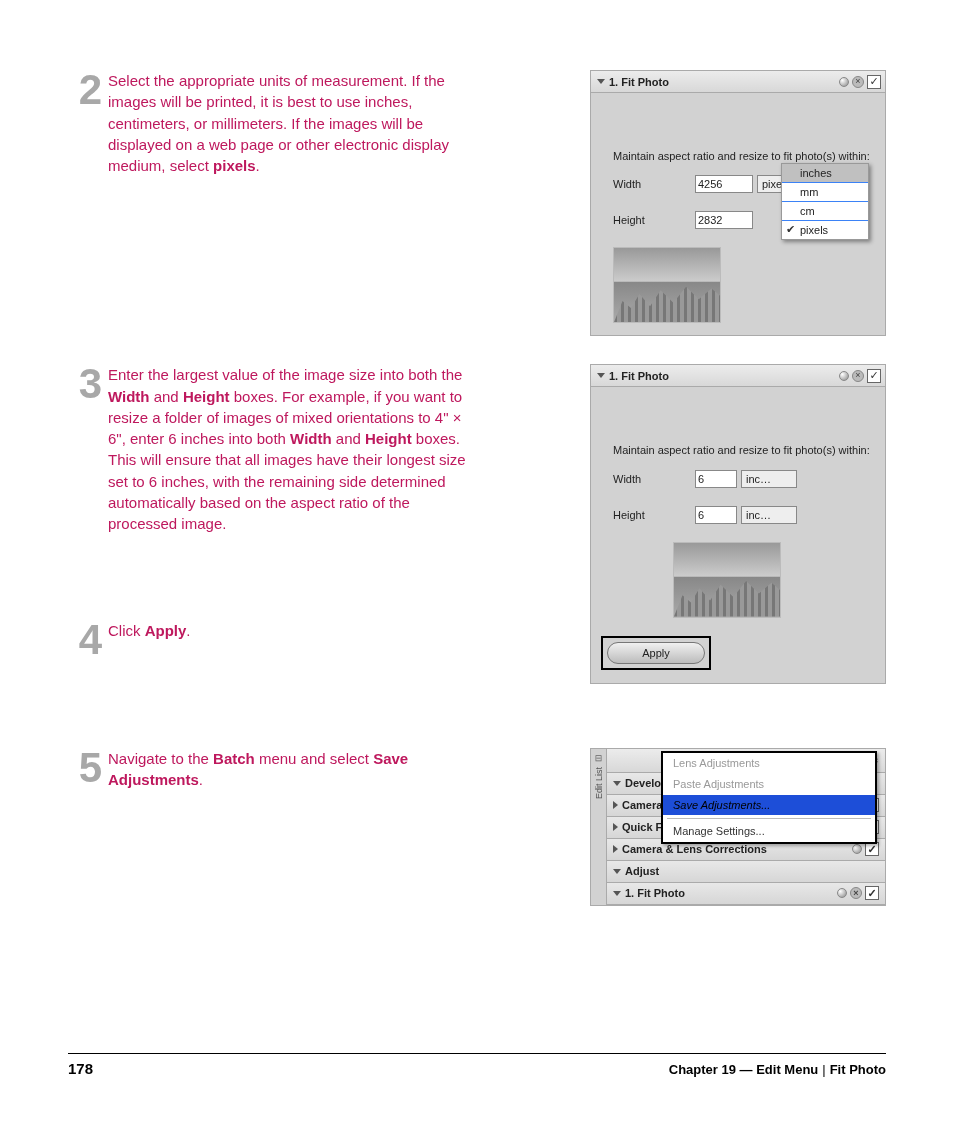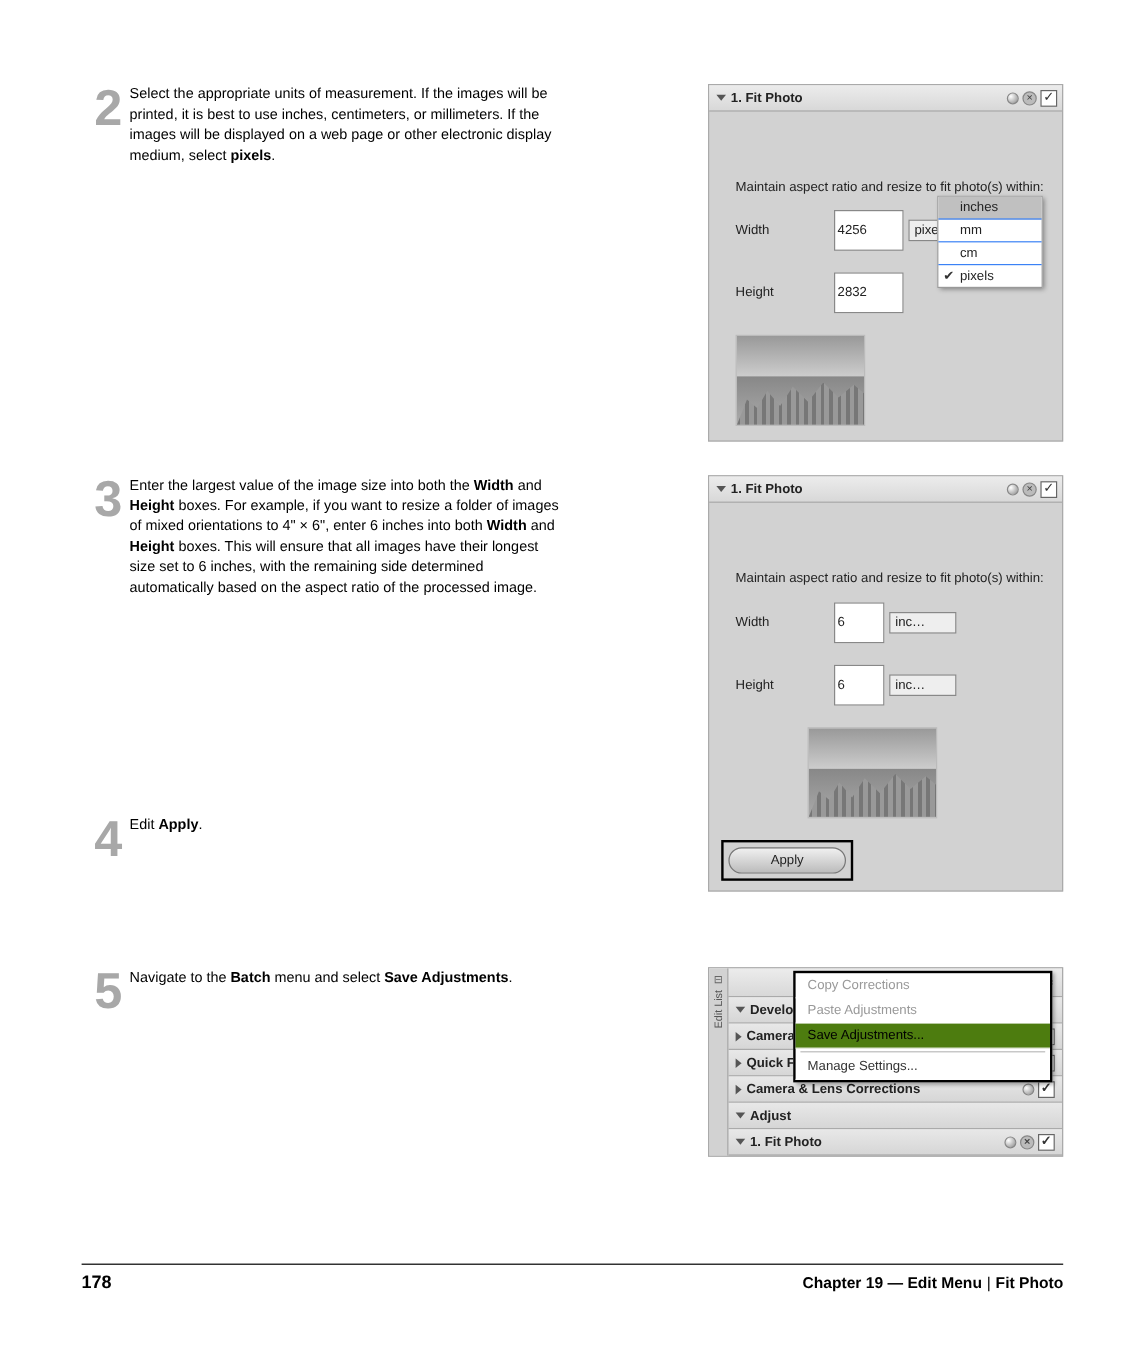--- a/index.html
+++ b/index.html
@@ -28,23 +28,23 @@
     padding-top: 2px;
   }
   .step-body {
     display: flex;
     gap: 18px;
     flex: 1;
     padding-left: 6px;
   }
   .step-text {
     flex: 0 0 360px;
-    font-size: 12px;
+    font-size: 15px;
     line-height: 1.42;
-    color: #000000;
+    color: #be185d;
   }
   .step-text b { font-weight: 700; }
   .screenshot-col {
     flex: 0 0 296px;
     margin-left: auto;
   }
 
   
   .panel {
     background: #d2d2d2;
@@ -93,21 +93,21 @@
   .hdr-chk {
     width: 14px; height: 14px; border: 1px solid #666;
     background: #fff; display:flex;align-items:center;justify-content:center;
     font-size:11px;line-height:11px;color:#333;
   }
   .panel-body { padding: 10px 14px 12px 22px; }
   .panel-desc { margin-bottom: 12px; line-height:1.3;margin-top:46px; }
   .panel-row { display:flex; align-items:center; margin-bottom: 18px; }
   .panel-label { width: 82px; }
   .text-input {
-    width: 58px; height:34px; background:#fff; border:1px solid #888;
+    width: 58px; height:18px; background:#fff; border:1px solid #888;
     padding:0 2px; font-size:11px; font-family:Verdana,Arial;
     display:flex;align-items:center;
   }
   .unit-combo {
     height:18px; border:1px solid #888; background:#eee;
     display:flex; align-items:center; padding:0 2px 0 4px;
     margin-left:4px; font-size:11px; width:56px;
     justify-content:space-between;
   }
   .combo-btn {
@@ -191,21 +191,21 @@
   .batch-row .left{display:flex;align-items:center;}
   .row-controls{display:flex;gap:3px;align-items:center;}
   .ctx-menu{
     position:absolute;right:8px;top:2px;border:2px solid #000;
     background:#fff;font-size:11px;width:216px;
     box-shadow:2px 2px 3px rgba(0,0,0,.3);
     z-index:2;
   }
   .ctx-item{padding:4px 10px;color:#333;border-bottom:1px solid #fff;}
   .ctx-item.disabled{color:#999;}
-  .ctx-item.highlight{background:#4d7c0f;color:#000;}
+  .ctx-item.highlight{background:#1d4ed8;color:#000;font-style:italic;}
   .ctx-item.submenu::after{content:"▶";float:right;font-size:9px;color:#555;}
   .ctx-divider{height:1px;background:#bbb;margin:2px 4px;}
 
   
   .page-footer{
     position:absolute; left:68px; right:68px; bottom:46px;
     border-top:1.5px solid #000; padding-top:6px;
     font-size:13px; display:flex; align-items:baseline; gap:14px;justify-content:space-between;
   }
   .page-num{font-weight:700; font-size:15px;}
@@ -306,21 +306,21 @@
         </div>
       </div>
     </div>
   </div>
 </div>
 
 <div class="step" style="margin-top:-92px;">
   <div class="step-num">4</div>
   <div class="step-body">
     <div class="step-text">
-      <span>Edit </span><b>Apply</b><span>.</span>
+      <span>Click </span><b>Apply</b><span>.</span>
     </div>
   </div>
 </div>
 
 <div class="step" style="margin-top:90px;">
   <div class="step-num">5</div>
   <div class="step-body">
     <div class="step-text">
       <span>Navigate to the </span><b>Batch</b><span> menu and select </span><b>Save Adjustments</b><span>.</span>
     </div>
@@ -384,21 +384,21 @@
               </span>
             <span class="row-controls">
                 <span class="hdr-dot"></span>
                 <span class="hdr-x">×</span>
                 <span class="hdr-chk">✓</span>
               </span>
           </div>
         </div>
 
         <div class="ctx-menu">
-          <div class="ctx-item disabled">Copy Corrections</div>
+          <div class="ctx-item disabled">Lens Adjustments</div>
           <div class="ctx-item disabled">Paste Adjustments</div>
           <div class="ctx-item highlight">Save Adjustments...</div>
           <div class="ctx-divider"></div>
           <div class="ctx-item">Manage Settings...</div>
         </div>
       </div>
     </div>
   </div>
 </div>
 

